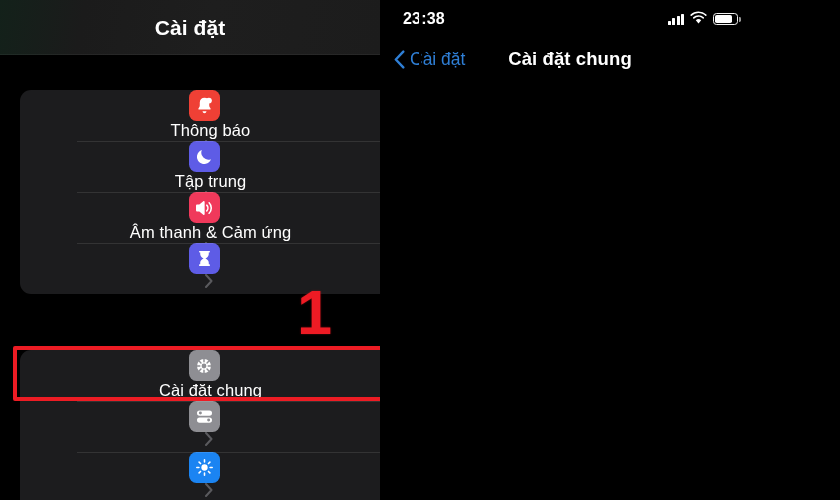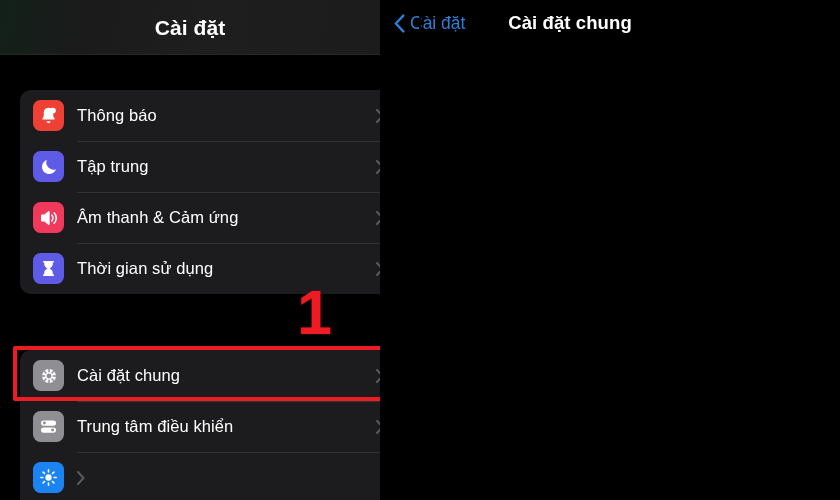--- a/index.html
+++ b/index.html
@@ -81,20 +81,21 @@
     border-bottom-left-radius: 0;
     border-bottom-right-radius: 0;
   }
 
   .row {
     position: relative;
     display: flex;
     align-items: center;
     height: 51px;
     padding: 0 14px 0 13px;
+    flex-direction: column;
   }
   .row + .row::before {
     content: "";
     position: absolute;
     left: 57px;
     right: 0;
     top: 0;
     height: 1px;
     background: rgba(255,255,255,0.10);
   }
@@ -310,21 +311,20 @@
             </svg>
         </span>
       </div>
 
       <div class="row">
         <span class="app-icon" style="background:#5e5ce6;">
           <svg width="19" height="19" viewBox="0 0 24 24" fill="#fff">
               <path d="M6 2.4h12a1 1 0 010 2h-.6v1.9c0 1.9-1 3.6-2.6 4.6l-1.6 1 1.6 1c1.6 1 2.6 2.7 2.6 4.6v1.9h.6a1 1 0 010 2H6a1 1 0 010-2h.6v-1.9c0-1.9 1-3.6 2.6-4.6l1.6-1-1.6-1C7.6 9.9 6.6 8.2 6.6 6.3V4.4H6a1 1 0 010-2z"></path>
             </svg>
         </span>
-        <span class="row-label">Thời gian sử dụng</span>
         <span class="chevron">
           <svg width="8" height="14" viewBox="0 0 8 14" fill="none" stroke="#5a5a5e" stroke-width="2" stroke-linecap="round" stroke-linejoin="round">
               <path d="M1 1l5.5 6L1 13"></path>
             </svg>
         </span>
       </div>
 
     </div>
 
     <div class="group lgroup-2">
@@ -347,21 +347,20 @@
 
       <div class="row">
         <span class="app-icon" style="background:#8e8e93;">
           <svg width="21" height="21" viewBox="0 0 24 24">
               <rect x="3.4" y="5" width="17.2" height="6" rx="3" fill="#fff"></rect>
               <circle cx="7.3" cy="8" r="1.7" fill="#8e8e93"></circle>
               <rect x="3.4" y="13" width="17.2" height="6" rx="3" fill="#fff"></rect>
               <circle cx="16.7" cy="16" r="1.7" fill="#8e8e93"></circle>
             </svg>
         </span>
-        <span class="row-label">Trung tâm điều khiển</span>
         <span class="chevron">
           <svg width="8" height="14" viewBox="0 0 8 14" fill="none" stroke="#5a5a5e" stroke-width="2" stroke-linecap="round" stroke-linejoin="round">
               <path d="M1 1l5.5 6L1 13"></path>
             </svg>
         </span>
       </div>
 
       <div class="row">
         <span class="app-icon" style="background:#1b84f2;">
           <svg width="21" height="21" viewBox="0 0 24 24" fill="none" stroke="#fff" stroke-width="1.8" stroke-linecap="round">
@@ -380,20 +379,41 @@
 
     <div class="redbox redbox-left"></div>
     <div class="marker marker-1">1</div>
 
   </div>
 
   <div class="panel-divider"></div>
 
   <div class="panel">
 
+    <div class="status-bar">
+      <div class="status-time">23:38</div>
+      <div class="status-right">
+        <span class="signal-bars">
+            <i></i>
+            <i></i>
+            <i></i>
+            <i></i>
+          </span>
+        <span>
+          <svg width="17" height="13" viewBox="0 0 17 13" fill="#fff">
+              <path d="M8.5 2.1c2.6 0 5 1 6.8 2.6.3.3.8.3 1.1 0 .3-.3.3-.8 0-1.1A11.7 11.7 0 008.5.5C5.4.5 2.6 1.7.6 3.6c-.3.3-.3.8 0 1.1.3.3.8.3 1.1 0A9.8 9.8 0 018.5 2.1z"></path>
+              <path d="M8.5 5.8c1.6 0 3.1.6 4.2 1.6.3.3.8.3 1.1 0 .3-.3.3-.8 0-1.1A7.8 7.8 0 008.5 4.2c-2 0-3.9.8-5.3 2.1-.3.3-.3.8 0 1.1.3.3.8.3 1.1 0a6.2 6.2 0 014.2-1.6z"></path>
+              <path d="M8.5 12.5l2.7-3.3a4.3 4.3 0 00-5.4 0l2.7 3.3z"></path>
+            </svg>
+        </span>
+        <span class="battery">
+            <span class="battery-fill"></span>
+          </span>
+      </div>
+    </div>
 
     <div class="nav-bar">
       <div class="back-btn">
         <span class="back-chevron">
           <svg width="11" height="19" viewBox="0 0 11 19" fill="none" stroke="#2f7fd6" stroke-width="2.4" stroke-linecap="round" stroke-linejoin="round">
               <path d="M9.3 1.6L1.8 9.5l7.5 7.9"></path>
             </svg>
         </span>
         <span>Cài đặt</span>
       </div>

